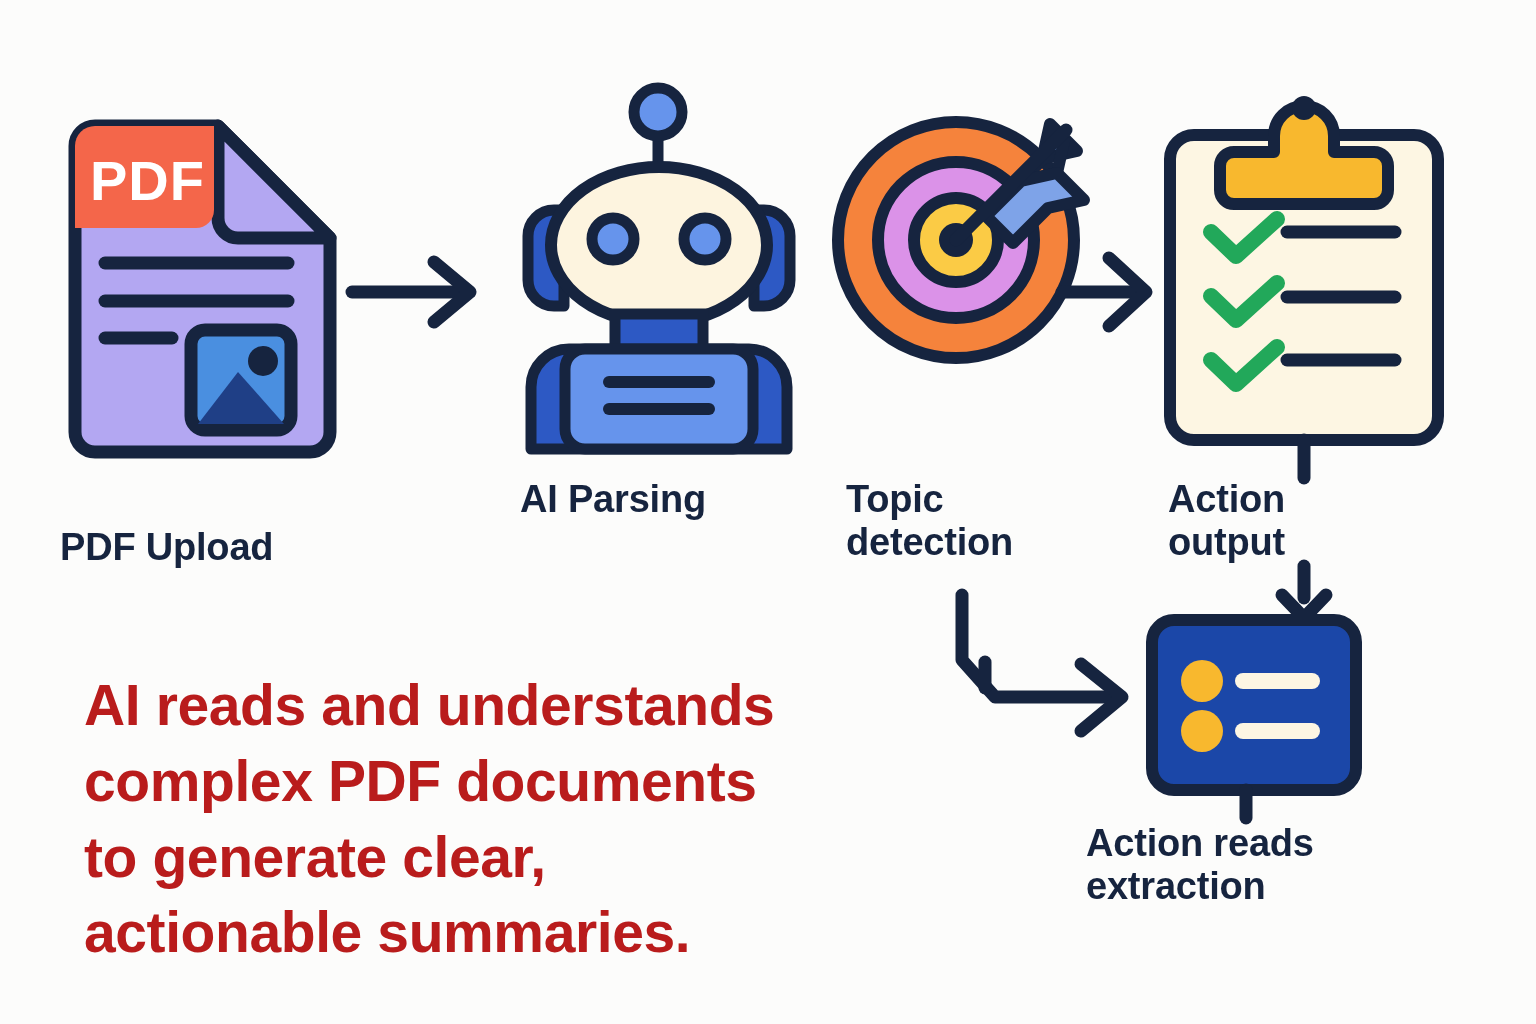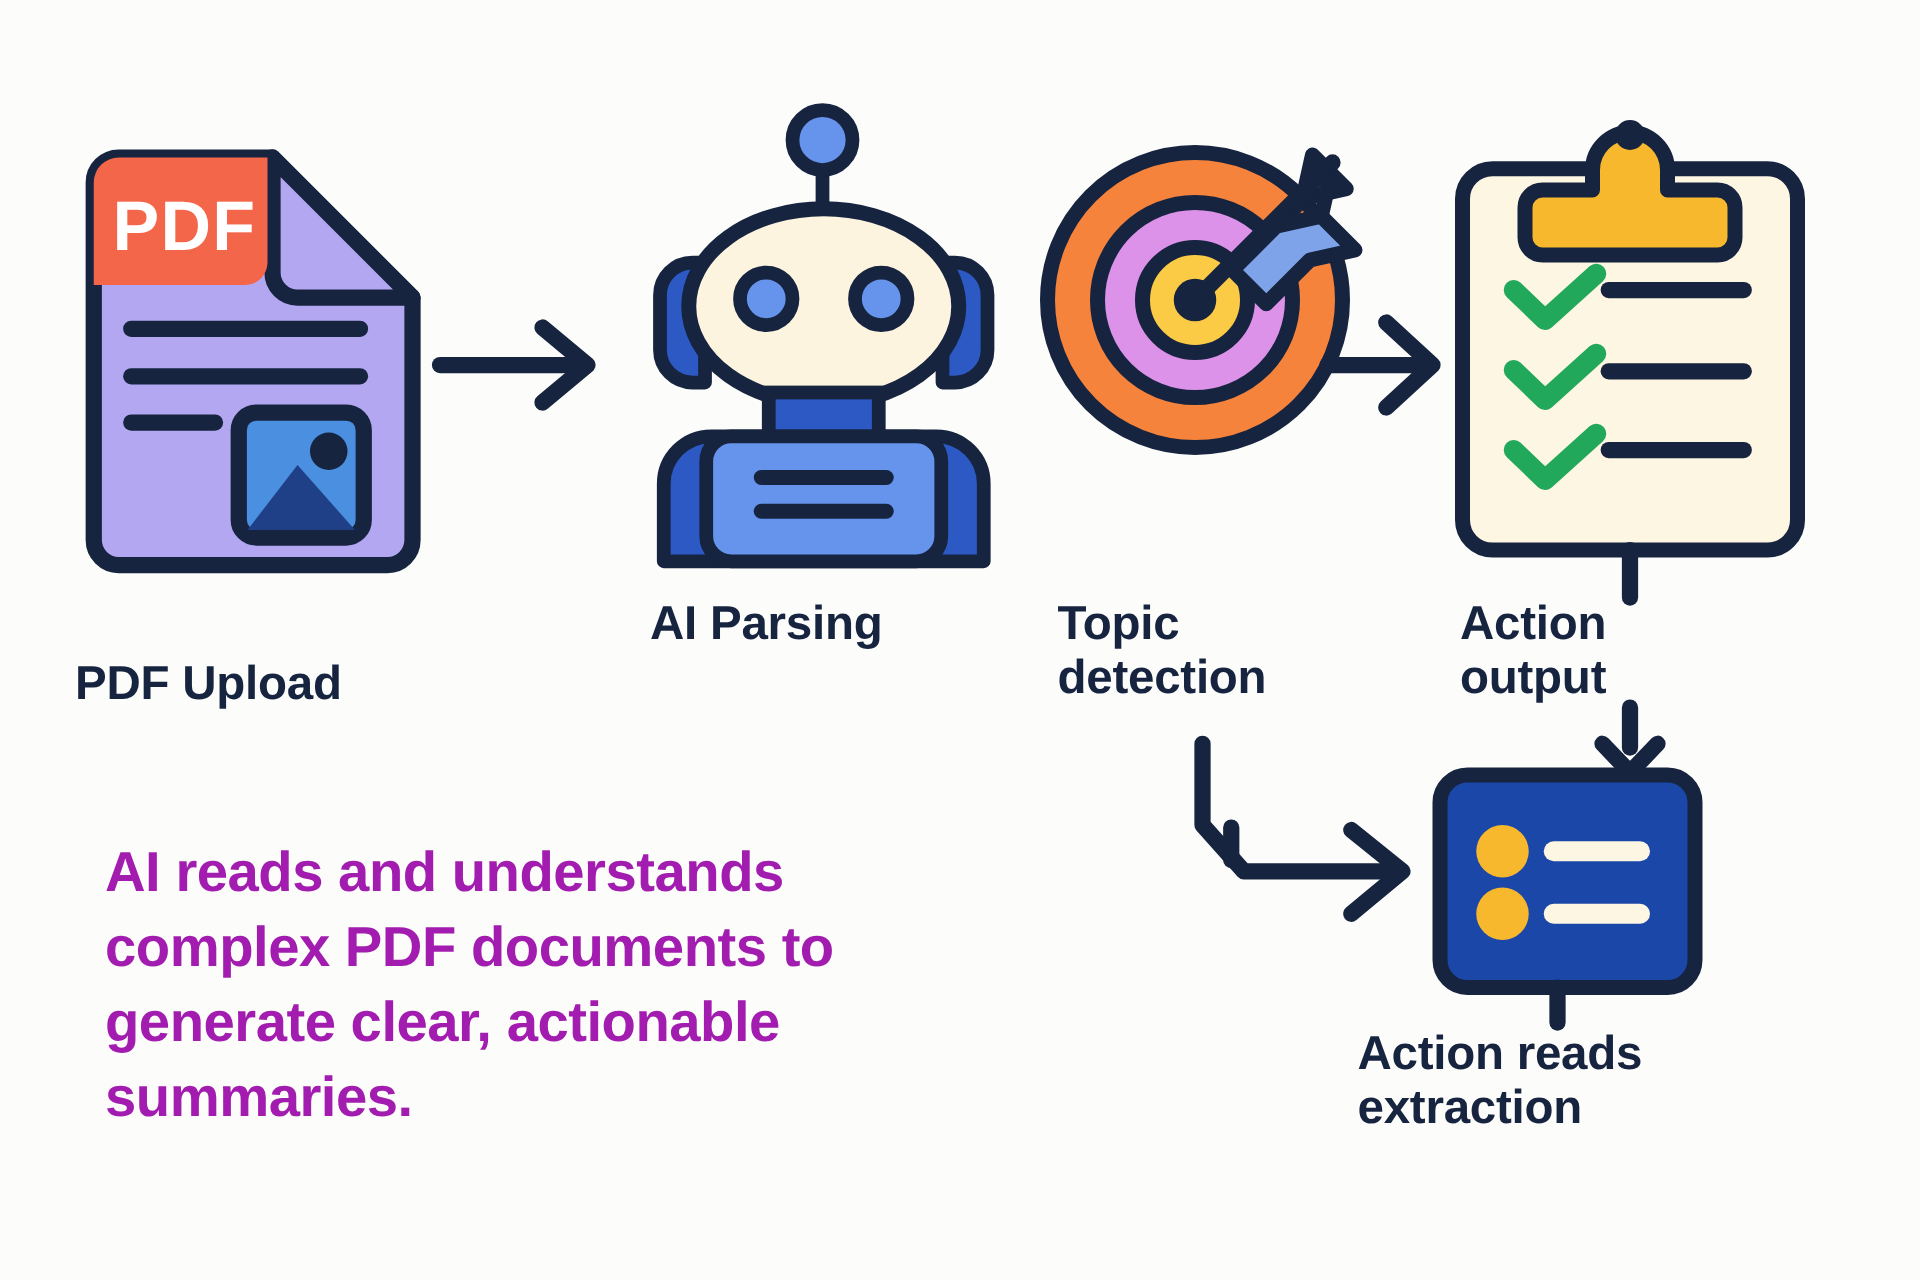--- a/index.html
+++ b/index.html
@@ -24,22 +24,22 @@
   }
   #lbl-pdf   {left:60px;  top:478px; width:300px; font-size:38px; text-align:left;margin-top:48px;}
   #lbl-ai    {left:520px; top:478px; width:300px; font-size:38px;}
   #lbl-topic {left:846px; top:478px; width:290px; font-size:38px;}
   #lbl-sum   {left:1168px;top:478px; width:300px; font-size:38px;}
   #lbl-act   {left:1086px;top:822px; width:340px; font-size:38px;}
 
   #paragraph{
     position:absolute;
     left:84px; top:668px; width:700px;
-    color:#a21caf;
-    font-size:45px;
+    color:#b91c1c;
+    font-size:57px;
     font-weight:700;
     line-height:1.33;
     letter-spacing:-0.4px;
     text-align:left;
   }
 </style>
 </head>
 <body>
 
 <div class="stage">

